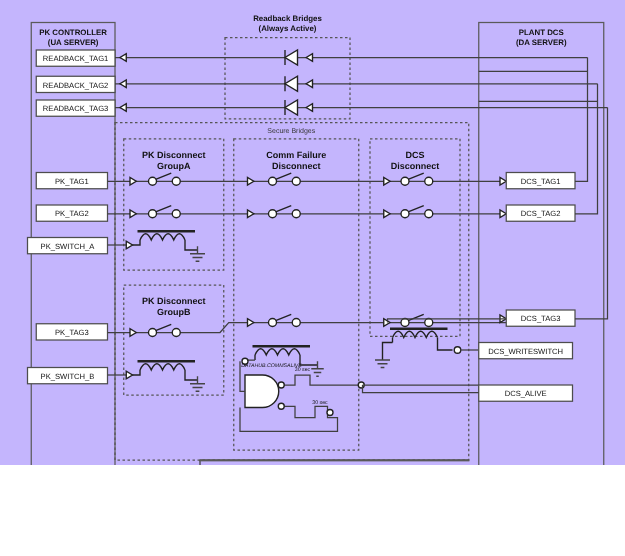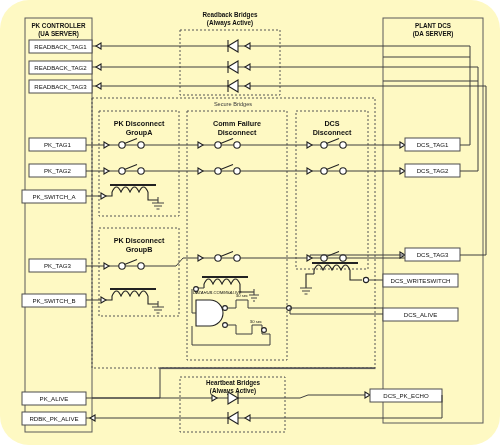--- a/index.html
+++ b/index.html
@@ -1,17 +1,17 @@
 <!DOCTYPE html>
 <html><head>
 <meta charset="utf-8">
 <style>
   html,body{margin:0;padding:0;background:#ffffff;}
   body{font-family:"Liberation Sans", sans-serif;}
-  #canvas{position:relative;width:500px;height:445px;background:#fef9c3;overflow:hidden;border-radius:29px;}
+  #canvas{position:relative;width:500px;height:372px;background:#c4b5fd;overflow:hidden;}
   svg#diagram{position:absolute;left:0;top:0;width:500px;height:445px;}
   .solidbox{fill:none;stroke:#5a5a5a;stroke-width:1;}
   .tagbox{fill:#ffffff;stroke:#4d4d4d;stroke-width:1;}
   .dash{fill:none;stroke:#555555;stroke-width:1;stroke-dasharray:2 2;}
   .wire{stroke:#3f3f3f;stroke-width:1;fill:none;}
   .sym{stroke:#222222;stroke-width:1.1;fill:none;}
   .symfill{stroke:#222222;stroke-width:1.1;fill:#ffffff;}
   .gnd{stroke:#444444;stroke-width:1.1;fill:#444444;}
   text{fill:#111111;}
   .t-hdr{font-size:6.3px;font-weight:bold;text-anchor:middle;}

